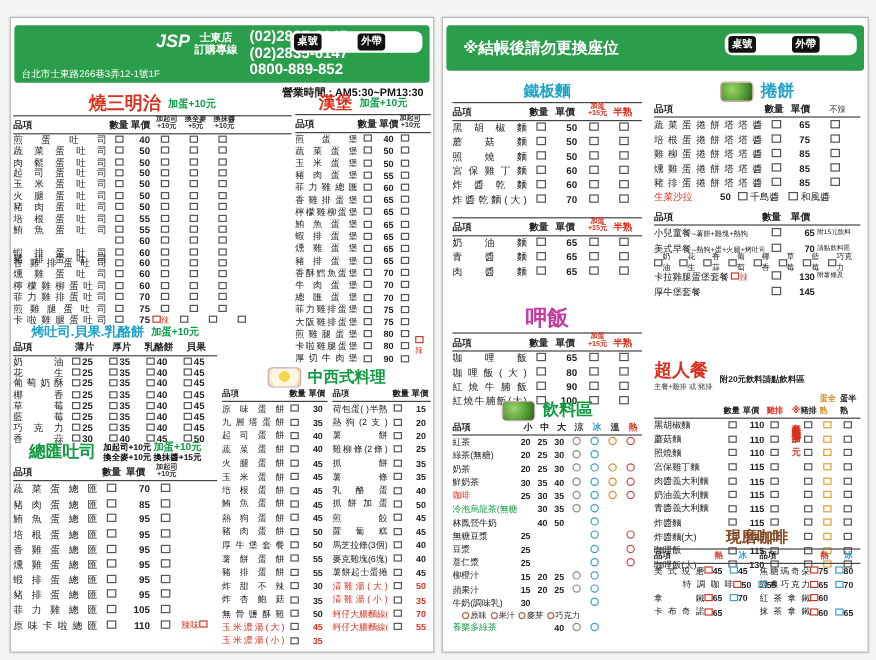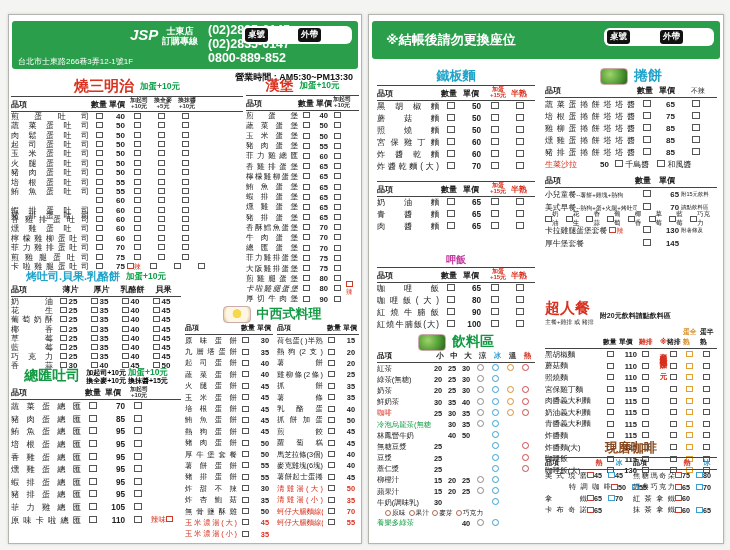--- a/index.html
+++ b/index.html
@@ -346,21 +346,21 @@
           <span class="pr" style="flex: 0 0 14px;">75</span>
           <span style="flex: 0 0 18px; text-align: center;"><span class="cb sm"></span></span>
         </div>
         <div class="r" style="height: 10.2px; font-size: 7.6px;">
           <span class="nm" style="flex: 0 0 52px;">煎雞腿蛋堡</span>
           <span style="flex: 0 0 16px; text-align: center;"><span class="cb sm"></span></span>
           <span class="pr" style="flex: 0 0 14px;">80</span>
           <span style="flex: 0 0 18px; text-align: center;"><span class="cb sm"></span></span>
         </div>
         <div class="r" style="height: 10.2px; font-size: 7.6px;">
-          <span class="nm" style="flex: 0 0 52px; font-style: italic;">卡啦雞腿蛋堡</span>
+          <span class="nm" style="flex: 0 0 52px;">卡啦雞腿蛋堡</span>
           <span style="flex: 0 0 16px; text-align: center;"><span class="cb sm"></span></span>
           <span class="pr" style="flex: 0 0 14px;">80</span>
           <span style="flex: 0 0 18px; text-align: center;"><span class="cb sm"></span></span>
           <span class="red" style="font-size: 6.5px;"><span class="cb sm hot"></span>辣</span>
         </div>
         <div class="r" style="height: 10.2px; font-size: 7.6px;">
           <span class="nm" style="flex: 0 0 52px;">厚切牛肉堡</span>
           <span style="flex: 0 0 16px; text-align: center;"><span class="cb sm"></span></span>
           <span class="pr" style="flex: 0 0 14px;">90</span>
           <span style="flex: 0 0 18px; text-align: center;"><span class="cb sm"></span></span>
@@ -813,21 +813,21 @@
         </div>
         <div class="r" style="height: 12px; font-size: 8.2px;">
           <span class="nm" style="flex: 0 0 62px;">肉醬麵</span>
           <span style="flex: 0 0 24px; text-align: center;"><span class="cb"></span></span>
           <span class="pr" style="flex: 0 0 18px;">65</span>
           <span style="flex: 0 0 28px; text-align: center;"><span class="cb"></span></span>
           <span style="flex: 0 0 22px; text-align: center;"><span class="cb"></span></span>
         </div>
       </div>
   <div class="sec" id="secRice" style="left:8px;top:238px;width:158px;">
-        <div class="sec-title" style="font-size: 10px;">
+        <div class="sec-title" style="font-size: 18px;">
           <span class="sec-title-text t-mag">呷飯</span>
         </div>
         <div class="hrow thick-top">
           <span style="flex: 0 0 64px;">品項</span>
           <span style="flex: 0 0 22px;">數量</span>
           <span style="flex: 0 0 22px;">單價</span>
           <span style="flex: 0 0 26px;">
             <div class="tiny" style="color: rgb(216, 49, 31);">
               <div>加蛋</div>
               <div>+15元</div>

